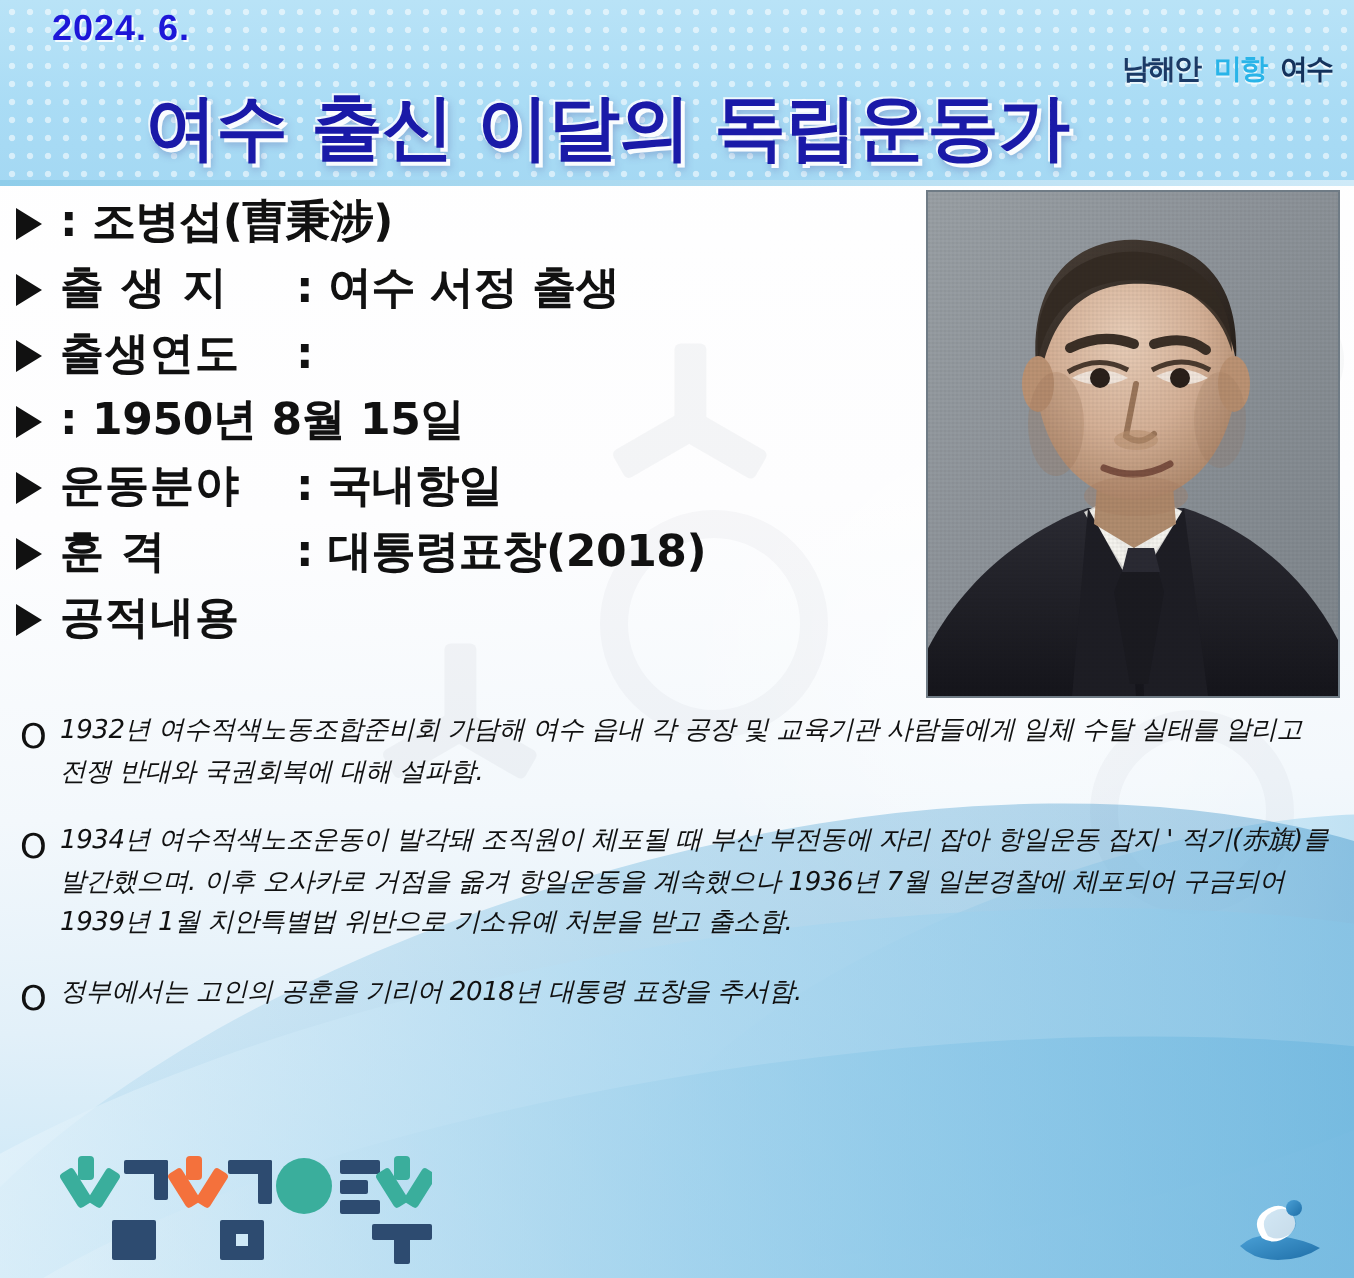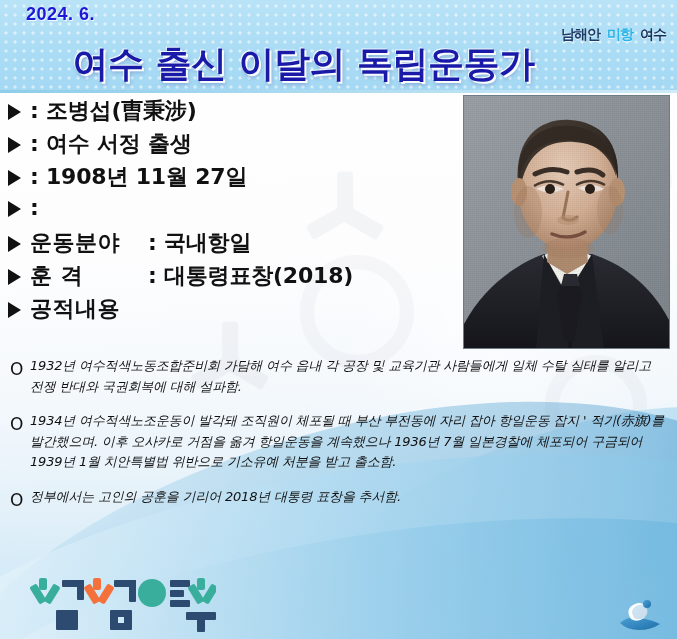--- a/index.html
+++ b/index.html
@@ -247,31 +247,33 @@
   </div>
 
   <div id="facts">
     <div class="fact">
       <span class="tri-b"></span>
       <span class="colon">:</span>
       <span class="val">조병섭(曺秉涉)</span>
     </div>
     <div class="fact">
       <span class="tri-b"></span>
+      <span class="lbl">출 생 지</span>
       <span class="colon">:</span>
       <span class="val">여수 서정 출생</span>
     </div>
     <div class="fact">
       <span class="tri-b"></span>
-      <span class="colon">:</span>
-      <span class="val">1908년 11월 27일</span>
-    </div>
-    <div class="fact">
-      <span class="tri-b"></span>
-      <span class="colon">:</span>
+      <span class="lbl">출생연도</span>
+      <span class="colon">:</span>
+    </div>
+    <div class="fact">
+      <span class="tri-b"></span>
+      <span class="colon">:</span>
+      <span class="val">1950년  8월 15일</span>
     </div>
     <div class="fact">
       <span class="tri-b"></span>
       <span class="lbl">운동분야</span>
       <span class="colon">:</span>
       <span class="val">국내항일</span>
     </div>
     <div class="fact">
       <span class="tri-b"></span>
       <span class="lbl">훈      격</span>

